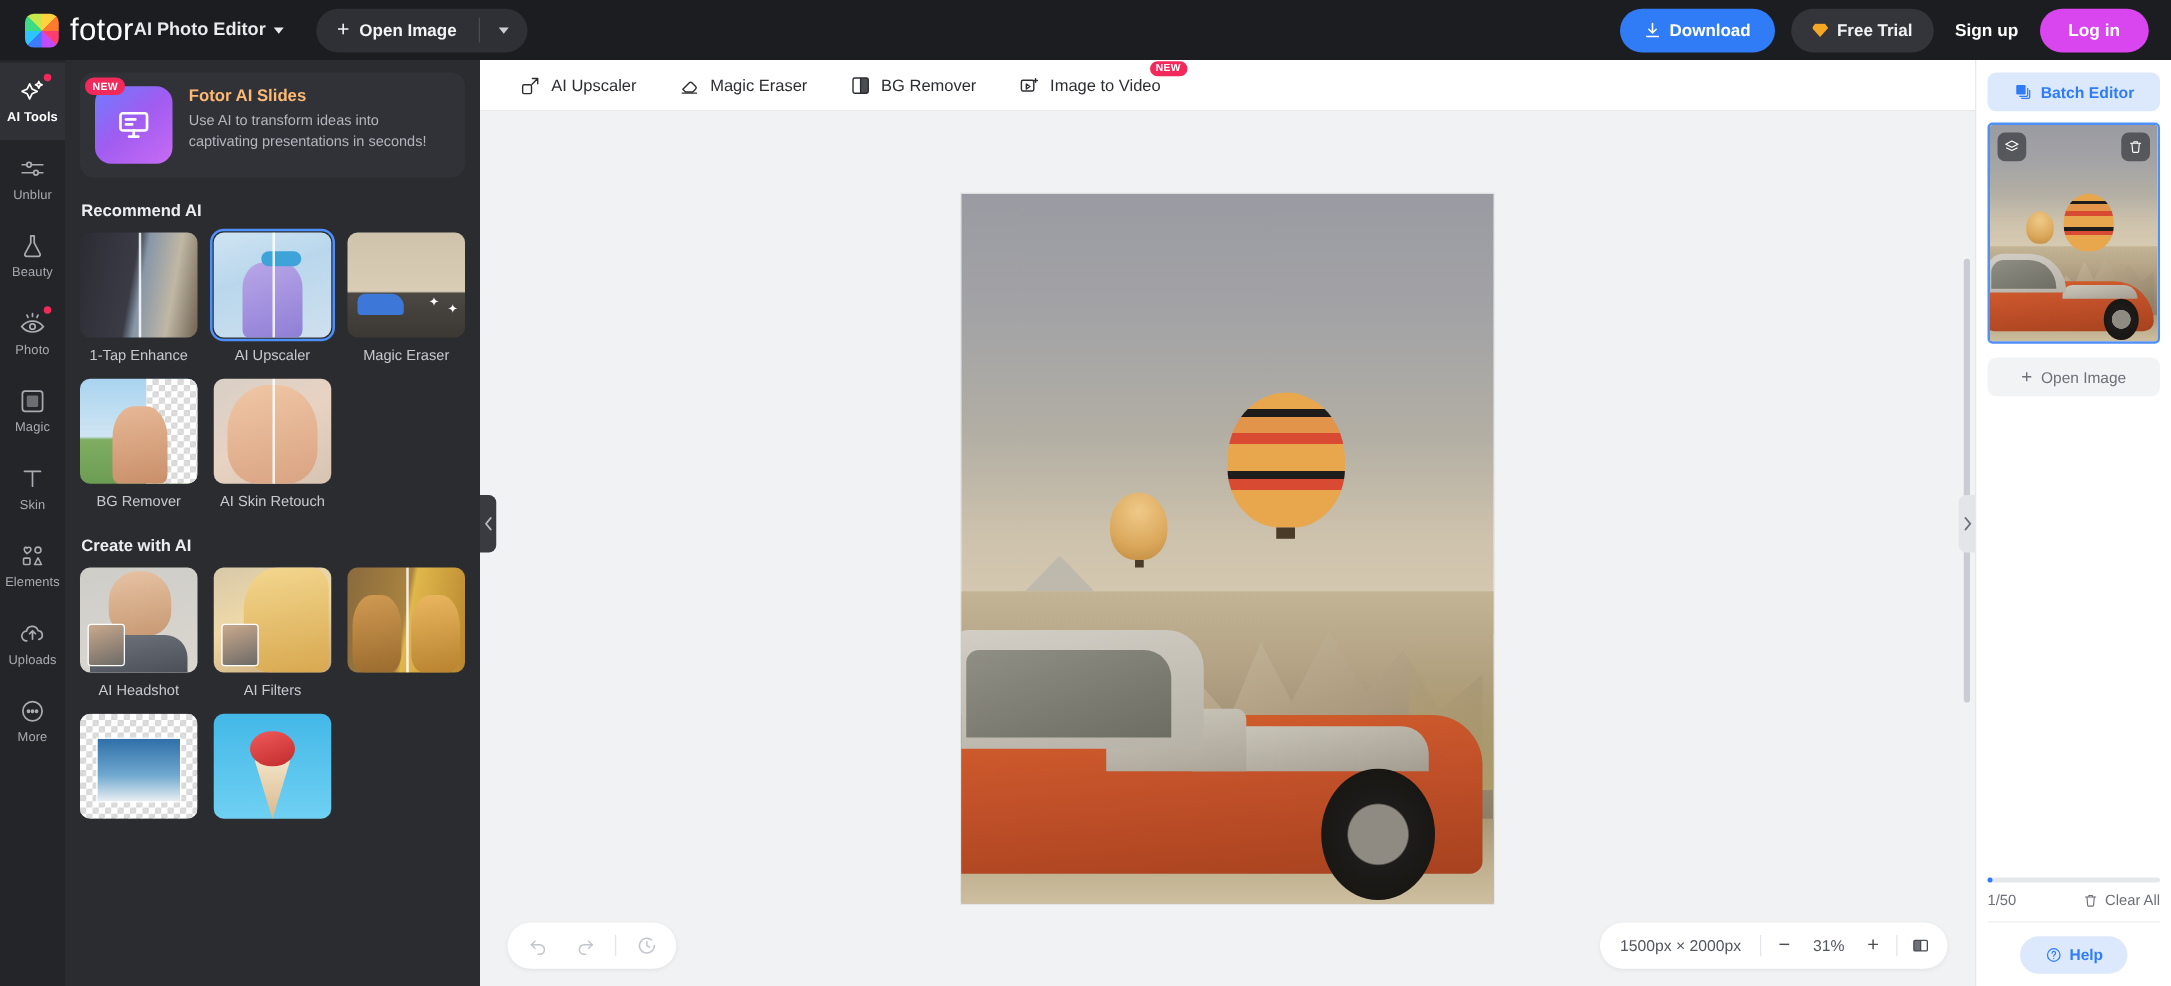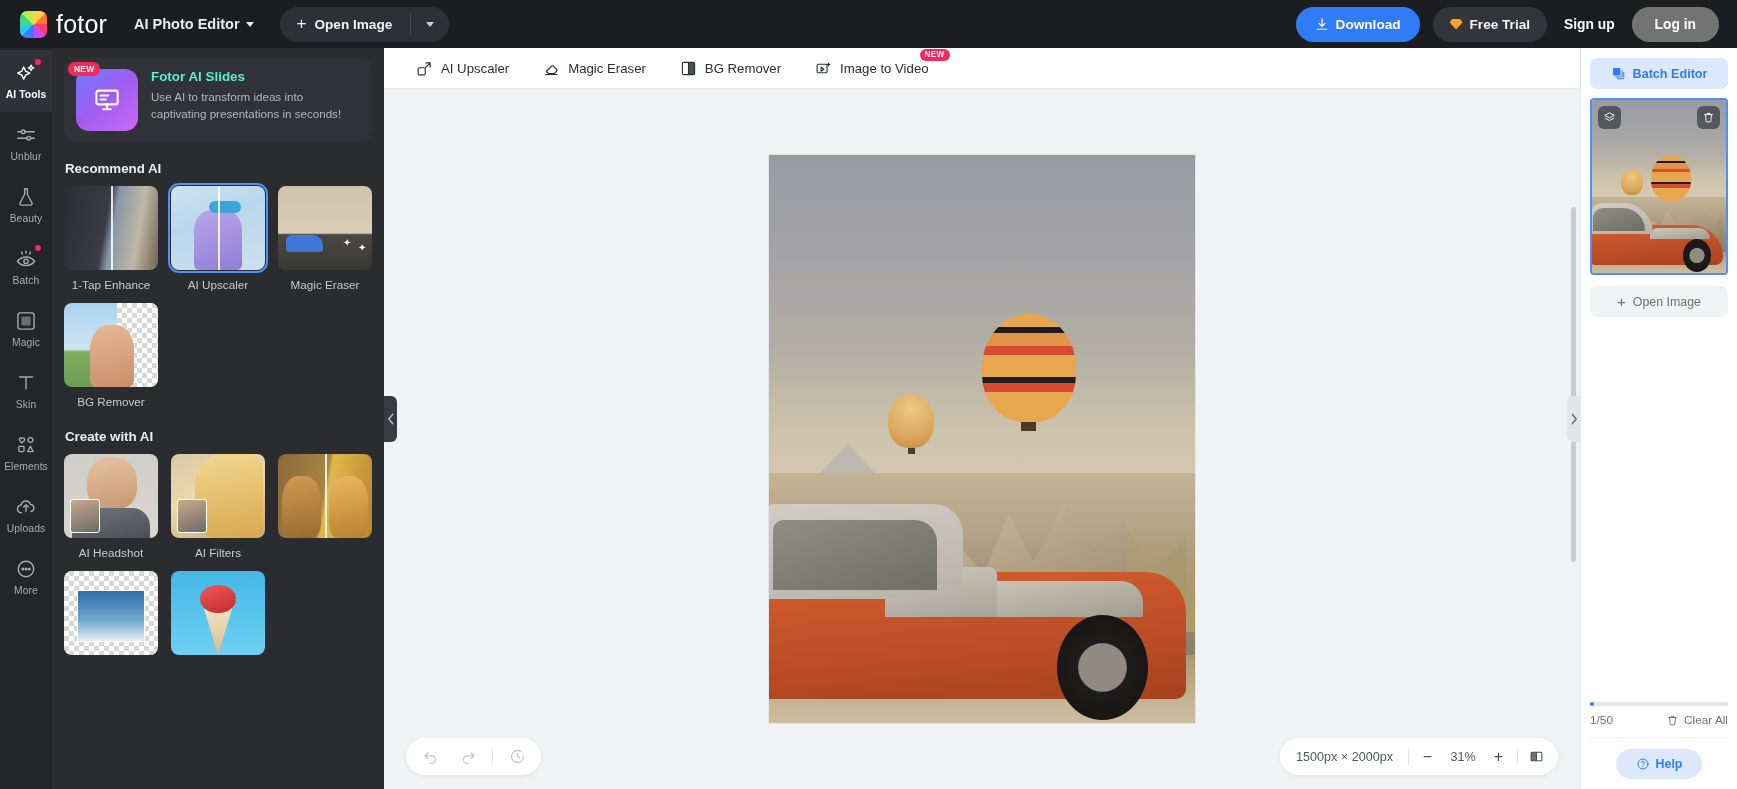--- a/index.html
+++ b/index.html
@@ -12,41 +12,41 @@
 
   
   .topbar {
     height: 48px; background: #1c1d20; display: flex; align-items: center;
     padding: 0 14px; flex: 0 0 48px; position: relative; z-index: 40;
   }
   .brand { display: flex; align-items: center; gap: 9px; padding-left: 6px; }
   .logo-mark { width: 27px; height: 27px; border-radius: 7px; overflow: hidden; position: relative;
     background: conic-gradient(#ffd23f 0deg 45deg,#ff7a2f 45deg 90deg,#ff3d6e 90deg 135deg,#c04bff 135deg 180deg,#3d7bff 180deg 225deg,#2ec5ff 225deg 270deg,#3ddc84 270deg 315deg,#c6e84a 315deg 360deg); }
   .logo-text { font-size: 25px; color: #fff; letter-spacing: .2px; font-weight: 400; }
-  .app-switch { display: flex; align-items: center; gap: 6px; margin-left: 27px; color: #e9eaec;
+  .app-switch { display: flex; align-items: center; gap: 6px; color: #e9eaec;
     font-size: 14.5px; font-weight: 700; cursor: pointer; }
   .chev { width: 0; height: 0; border-left: 4.5px solid transparent; border-right: 4.5px solid transparent;
     border-top: 5px solid currentColor; display: inline-block; }
   .openimg-group { display: flex; align-items: center; margin-left: 26px; background: #2f3035;
     border-radius: 19px; height: 35px; overflow: hidden; }
   .openimg-main { display: flex; align-items: center; gap: 8px; color: #f2f3f5; font-size: 13.6px;
     font-weight: 700; padding: 0 18px 0 17px; height: 100%; cursor: pointer; }
   .plus-ico { font-size: 17px; font-weight: 300; line-height: 1; margin-top: -1px; }
   .openimg-split { width: 1px; height: 20px; background: #4a4b51; }
   .openimg-caret { display: flex; align-items: center; justify-content: center; width: 38px; height: 100%;
     color: #cdced3; cursor: pointer; }
   .top-right { margin-left: auto; display: flex; align-items: center; gap: 13px; padding-right: 4px; }
   .btn-download { display: flex; align-items: center; gap: 7px; background: #2f7cf6; color: #fff;
     height: 35px; padding: 0 19px; border-radius: 18px; font-size: 13.6px; font-weight: 700; cursor: pointer; }
   .btn-trial { display: flex; align-items: center; gap: 7px; background: #34353a; color: #f0f1f3;
     height: 35px; padding: 0 17px; border-radius: 18px; font-size: 13.6px; font-weight: 700; cursor: pointer; }
   .gem { width: 13px; height: 11px; background: #f5a623;
     clip-path: polygon(50% 100%, 0 36%, 22% 0, 78% 0, 100% 36%); display: inline-block; }
   .btn-signup { color: #fff; font-size: 13.8px; font-weight: 700; cursor: pointer; padding: 0 4px; }
-  .btn-login { background: #737373; color: #fff; height: 35px; padding: 0 23px; border-radius: 18px;
+  .btn-login { background: #d946ef; color: #fff; height: 35px; padding: 0 23px; border-radius: 18px;
     font-size: 13.8px; font-weight: 700; display: flex; align-items: center; cursor: pointer; }
 
   
   .body-row { display: flex; flex: 1 1 auto; min-height: 0; position: relative; }
 
   
   .rail { width: 52px; background: #242528; flex: 0 0 52px; padding-top: 2px; }
   .rail-item { position: relative; height: 62px; display: flex; flex-direction: column;
     align-items: center; justify-content: center; gap: 5px; color: #a9abb2; cursor: pointer; }
   .rail-item.active { background: #303136; color: #fff; }
@@ -57,21 +57,21 @@
 
   
   .leftpanel { width: 332px; flex: 0 0 332px; background: #2b2c30; overflow: hidden; position: relative; }
   .promo { margin: 10px 12px 0; background: #313238; border-radius: 11px; padding: 11px 12px;
     display: flex; gap: 13px; cursor: pointer; position: relative; }
   .promo-ico { width: 62px; height: 62px; flex: 0 0 62px; border-radius: 13px; position: relative;
     background: linear-gradient(140deg, #6f7cff 0%, #a05cf0 48%, #c86bf5 100%);
     display: flex; align-items: center; justify-content: center; }
   .newbadge { position: absolute; top: -7px; left: -8px; background: #f2295b; color: #fff;
     font-size: 8.4px; font-weight: 700; padding: 2px 6px; border-radius: 8px; letter-spacing: .3px; z-index: 3; }
-  .promo-title { color: #5eead4; font-size: 13.4px; font-weight: 700; margin-bottom: 5px; }
+  .promo-title { color: #fdba74; font-size: 13.4px; font-weight: 700; margin-bottom: 5px; }
   .promo-desc { color: #b3b5bc; font-size: 11.6px; line-height: 1.45; }
   .sect { padding: 0 12px; }
   .sect-h { color: #eceef1; font-size: 13.3px; font-weight: 700; margin: 19px 0 10px 1px; }
   .grid3 { display: grid; grid-template-columns: repeat(3, 1fr); gap: 11px 13px; }
   .tile { cursor: pointer; }
   .tile-img { width: 100%; height: 84px; border-radius: 8px; position: relative; overflow: hidden;
     background: #4a4b51; }
   .tile.sel .tile-img { outline: 2px solid #4f8ff8; outline-offset: 1px; }
   .tile-lbl { color: #c7c9d0; font-size: 11.7px; text-align: center; margin-top: 7px; line-height: 1.32; }
 
@@ -307,21 +307,21 @@
         <span class="lbl">Beauty</span>
       </div>
 
       <div class="rail-item">
         <span class="reddot"></span>
         <svg width="22" height="22" viewBox="0 0 24 24" fill="none" stroke="currentColor" stroke-width="1.5" stroke-linecap="round">
           <path d="M2.6 14.5C5 11.4 8.3 9.8 12 9.8s7 1.6 9.4 4.7c-2.4 3.1-5.7 4.7-9.4 4.7s-7-1.6-9.4-4.7z"></path>
           <circle cx="12" cy="14.5" r="2.4"></circle>
           <path d="M12 3.2v2.4M7.2 4.4l.9 2.1M16.8 4.4l-.9 2.1"></path>
         </svg>
-        <span class="lbl">Batch</span>
+        <span class="lbl">Photo</span>
       </div>
 
       <div class="rail-item">
         <svg width="22" height="22" viewBox="0 0 24 24" fill="none" stroke="currentColor" stroke-width="1.5">
           <rect x="3.2" y="3.2" width="17.6" height="17.6" rx="2.4"></rect>
           <rect x="7" y="7" width="10" height="10" rx="1.2" fill="currentColor" opacity=".55" stroke="none"></rect>
         </svg>
         <span class="lbl">Magic</span>
       </div>
 
@@ -405,20 +405,26 @@
 
           <div class="tile">
             <div class="tile-img th-bgr">
               <i class="checker"></i>
               <i class="face"></i>
             </div>
             <div class="tile-lbl">BG Remover</div>
           </div>
 
 
+          <div class="tile">
+            <div class="tile-img th-skin th-split">
+              <i class="fc"></i>
+            </div>
+            <div class="tile-lbl">AI Skin Retouch</div>
+          </div>
         </div>
       </div>
 
       <div class="sect">
         <div class="sect-h">Create with AI</div>
         <div class="grid3">
 
 
           <div class="tile">
             <div class="tile-img th-head">

